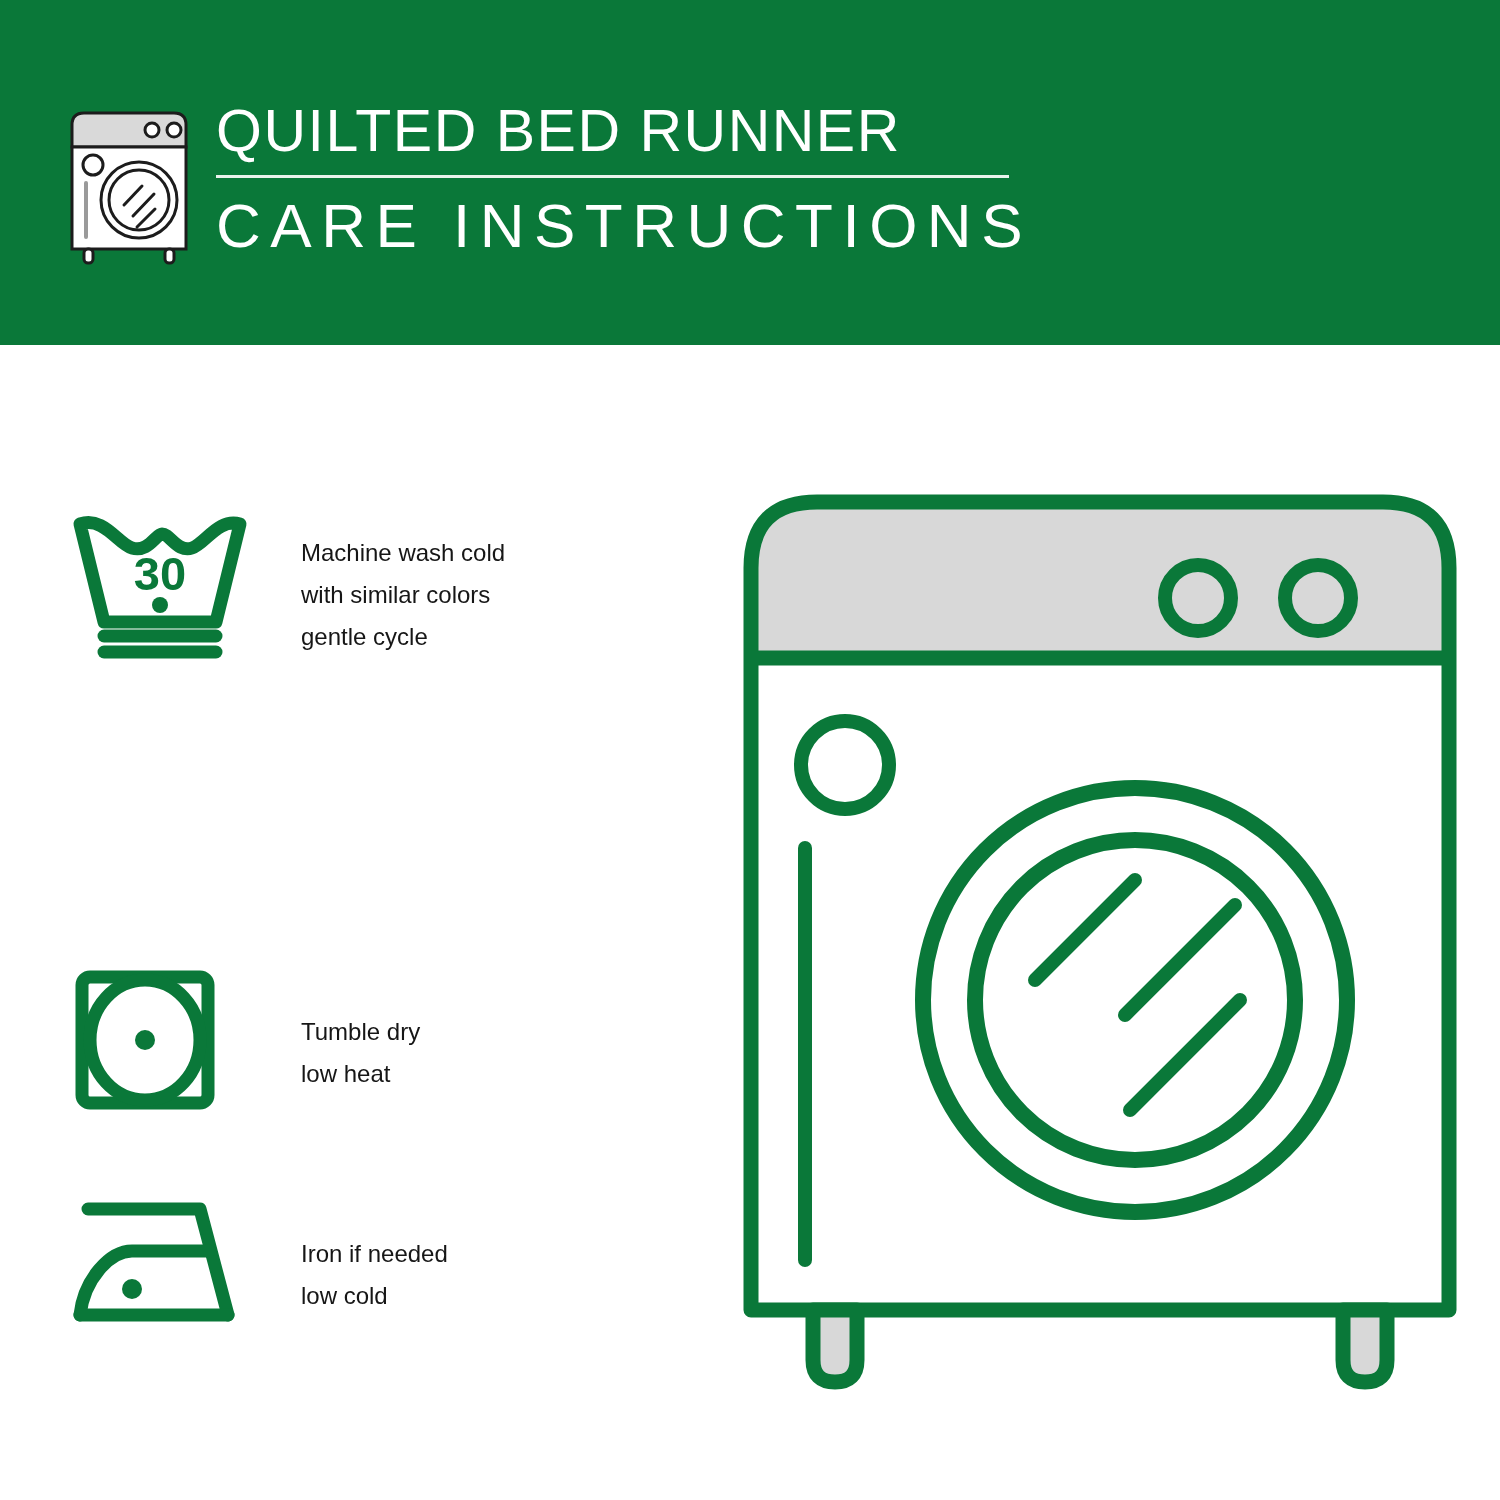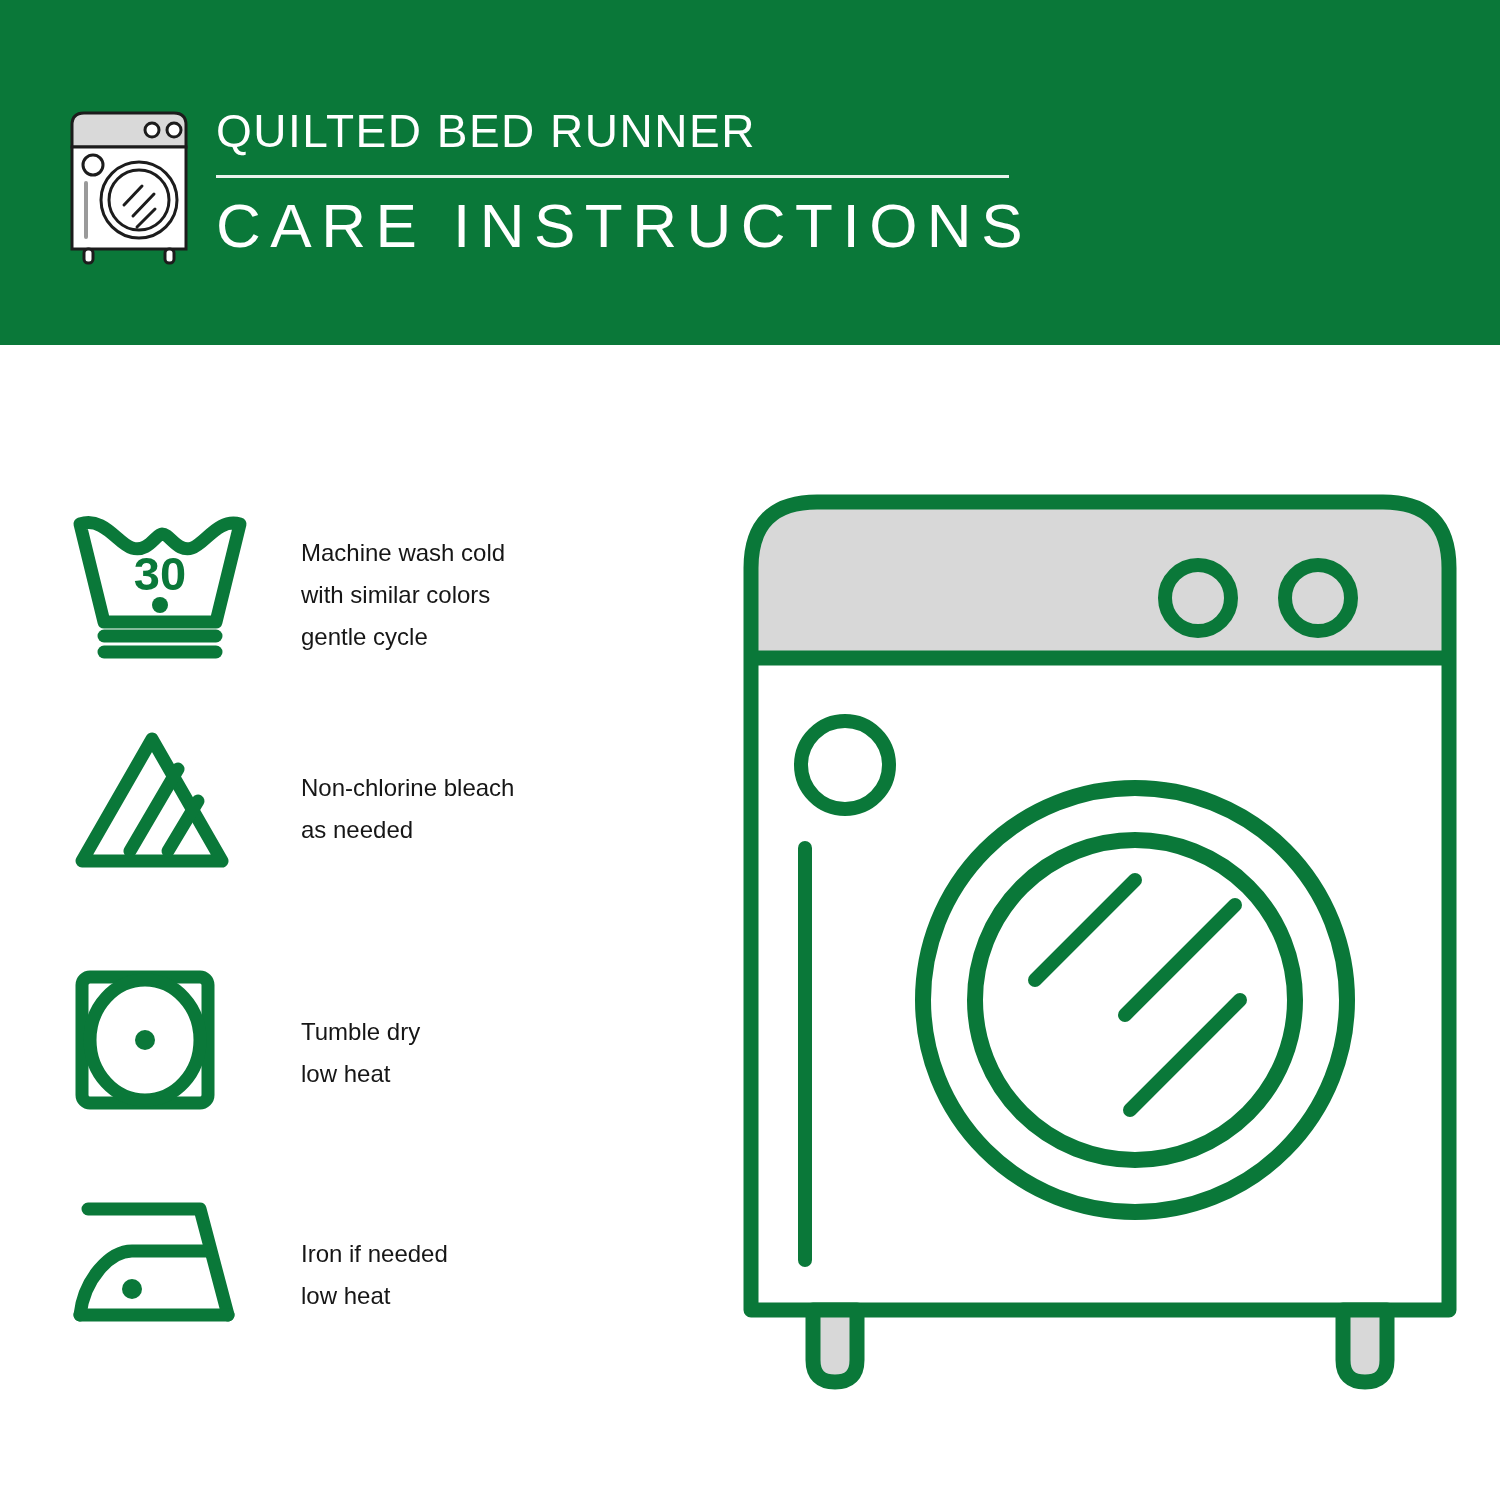--- a/index.html
+++ b/index.html
@@ -35,21 +35,21 @@
     height: 165px;
   }
   #header-text-block {
     position: absolute;
     left: 216px;
     top: 96px;
     width: 830px;
   }
   #title-main {
     font-family: "Liberation Sans", sans-serif;
-    font-size: 46px;
+    font-size: 59px;
     line-height: 70px;
     font-weight: 400;
     color: #ffffff;
     letter-spacing: 1.5px;
     white-space: nowrap;
   }
   #title-divider {
     width: 793px;
     height: 3px;
     background: #e9f3ec;
@@ -170,33 +170,20 @@
           </g>
           <text x="90" y="80" text-anchor="middle" font-family="Liberation Sans, sans-serif" font-size="47" font-weight="bold" fill="#0a7839">30</text>
           <circle cx="90" cy="95" r="8" fill="#0a7839"></circle>
         </svg>
       </div>
       <div class="care-text" id="wash-text">Machine wash cold
 with similar colors
 gentle cycle</div>
     </div>
 
-    <div class="care-row" id="row-bleach">
-      <div class="care-symbol">
-        <svg viewBox="0 0 170 150" width="170" height="150" xmlns="http://www.w3.org/2000/svg">
-          <g fill="none" stroke="#0a7839" stroke-width="13" stroke-linecap="round" stroke-linejoin="round">
-            <polygon points="82,14 152,136 12,136"></polygon>
-            <line x1="60" y1="126" x2="108" y2="44"></line>
-            <line x1="98" y1="126" x2="128" y2="76"></line>
-          </g>
-        </svg>
-      </div>
-      <div class="care-text" id="bleach-text">Non-chlorine bleach
-as needed</div>
-    </div>
 
     <div class="care-row" id="row-dry">
       <div class="care-symbol">
         <svg viewBox="0 0 150 150" width="150" height="150" xmlns="http://www.w3.org/2000/svg">
           <g fill="none" stroke="#0a7839" stroke-width="13" stroke-linejoin="round">
             <rect x="12" y="12" width="126" height="126" rx="8"></rect>
             <ellipse cx="75" cy="75" rx="55" ry="60"></ellipse>
           </g>
           <circle cx="75" cy="75" r="10" fill="#0a7839"></circle>
         </svg>
@@ -212,21 +199,21 @@
 
             <path d="M18 14 L130 14 L158 120"></path>
 
             <path d="M10 120 C 14 84 40 56 62 56 L 139 56"></path>
             <line x1="10" y1="120" x2="158" y2="120"></line>
           </g>
           <circle cx="62" cy="94" r="10" fill="#0a7839"></circle>
         </svg>
       </div>
       <div class="care-text" id="iron-text">Iron if needed
-low heat</div>
+low cold</div>
     </div>
 
   </div>
 
   <div id="machine-illustration">
     <svg viewBox="0 0 730 930" width="730" height="930" xmlns="http://www.w3.org/2000/svg">
 
       <path d="M16 88 Q16 22 82 22 L648 22 Q714 22 714 88 L714 178 L16 178 Z" fill="#d8d8d8"></path>
 
       <path d="M16 88 Q16 22 82 22 L648 22 Q714 22 714 88 L714 830 L16 830 Z" fill="none" stroke="#0a7839" stroke-width="15" stroke-linejoin="round"></path>

